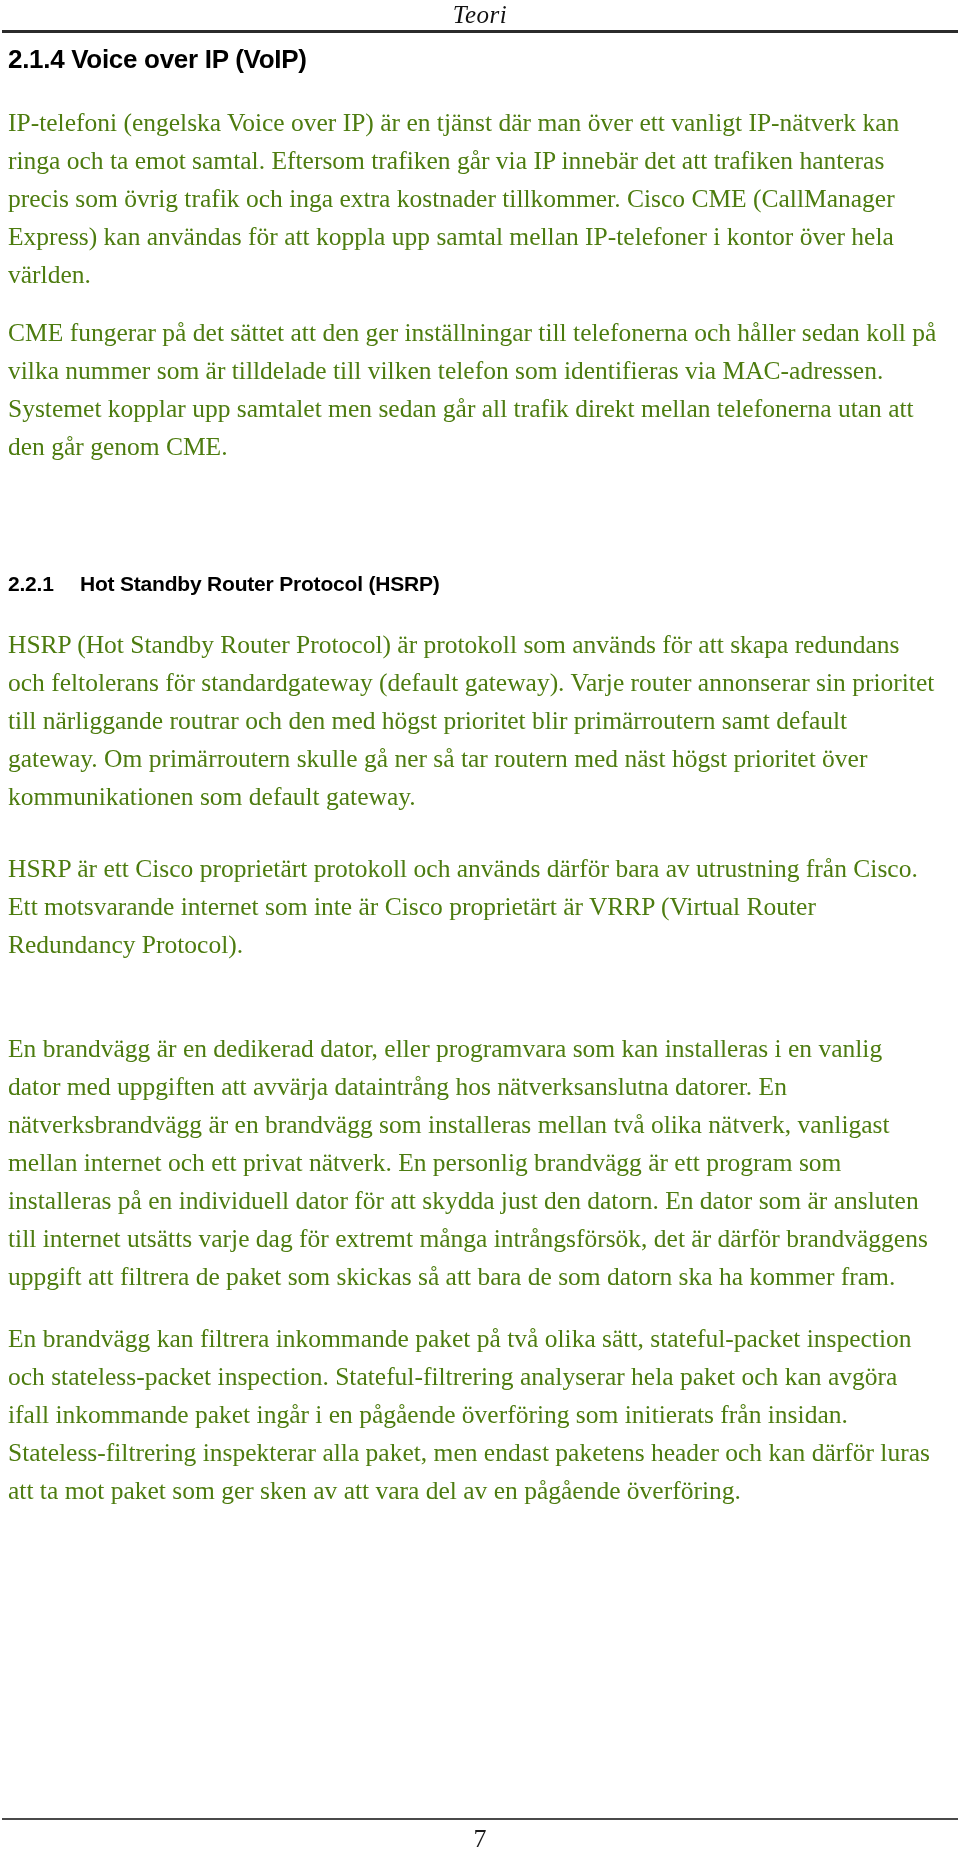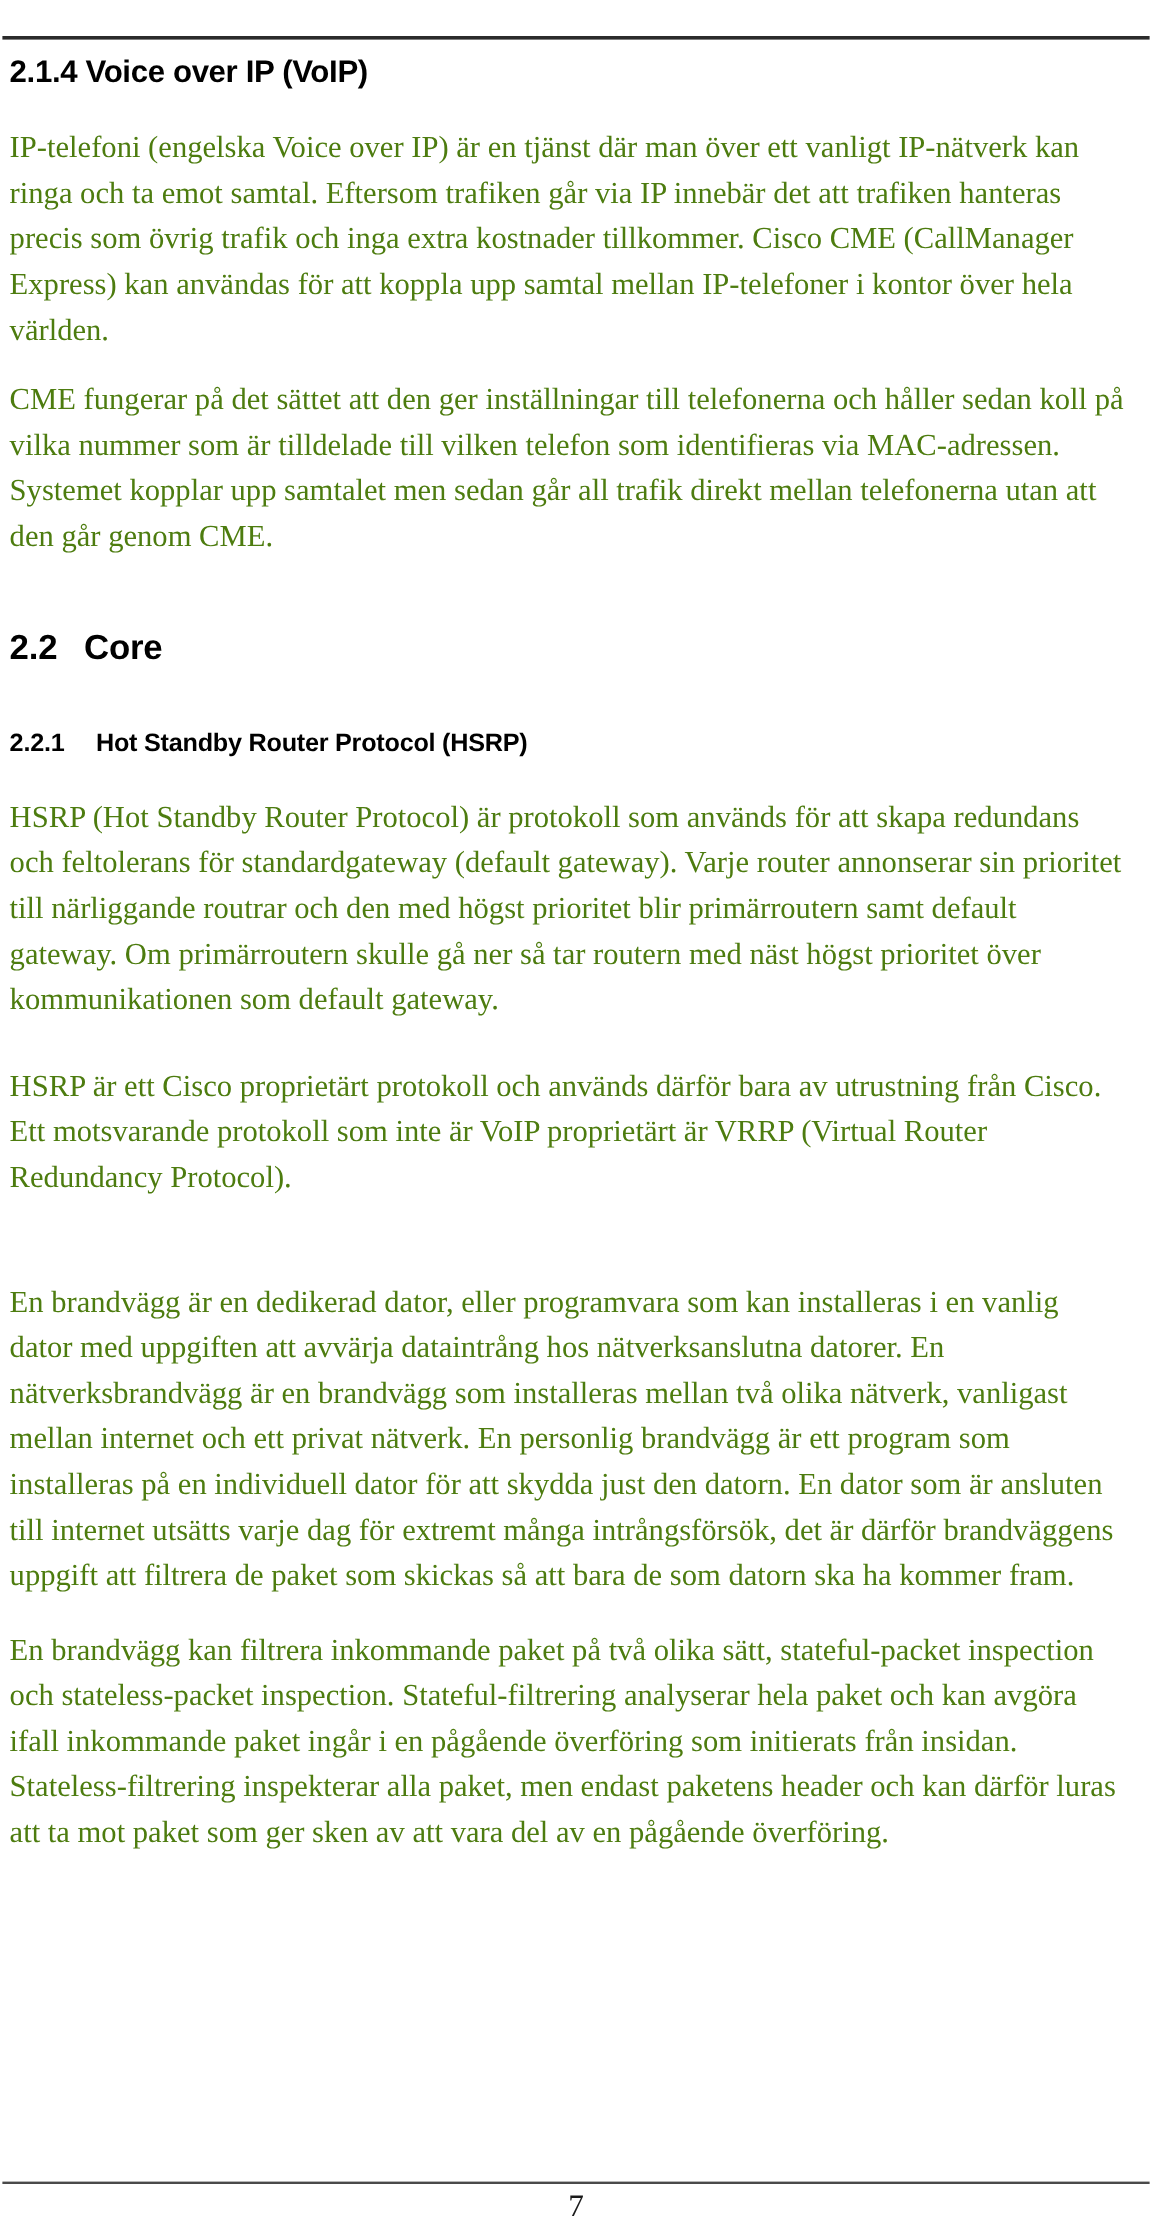--- a/index.html
+++ b/index.html
@@ -134,53 +134,53 @@
     font-size: 26px;
     line-height: 34px;
     color: #1a1a1a;
   }
 </style>
 </head>
 <body>
 
 <div class="page">
 
+  <div class="page-header">
+    <span class="header-title">Teori</span>
+  </div>
   <div class="header-rule"></div>
 
   <div class="content">
 
     <h1 class="sec-1">2.1.4 Voice over IP (VoIP)</h1>
 
     <div class="sp-26"></div>
 
     <p class="body">IP-telefoni (engelska Voice over IP) är en tjänst där man över ett vanligt IP-nätverk kan ringa och ta emot samtal. Eftersom trafiken går via IP innebär det att trafiken hanteras precis som övrig trafik och inga extra kostnader tillkommer. Cisco CME (CallManager Express) kan användas för att koppla upp samtal mellan IP-telefoner i kontor över hela världen.</p>
 
     <div class="sp-20"></div>
 
     <p class="body">CME fungerar på det sättet att den ger inställningar till telefonerna och håller sedan koll på vilka nummer som är tilldelade till vilken telefon som identifieras via MAC-adressen. Systemet kopplar upp samtalet men sedan går all trafik direkt mellan telefonerna utan att den går genom CME.</p>
 
     <div class="sp-56"></div>
 
-    <h2 class="sec-2">
-      <span class="num">2.2</span><span>Core</span>
-    </h2>
 
     <div class="sp-46"></div>
 
     <h3 class="sec-3">
       <span class="num">2.2.1</span><span>Hot Standby Router Protocol (HSRP)</span>
     </h3>
 
     <div class="sp-26"></div>
 
     <p class="body">HSRP (Hot Standby Router Protocol) är protokoll som används för att skapa redundans och feltolerans för standardgateway (default gateway). Varje router annonserar sin prioritet till närliggande routrar och den med högst prioritet blir primärroutern samt default gateway. Om primärroutern skulle gå ner så tar routern med näst högst prioritet över kommunikationen som default gateway.</p>
 
     <div class="sp-34"></div>
 
-    <p class="body">HSRP är ett Cisco proprietärt protokoll och används därför bara av utrustning från Cisco. Ett motsvarande protokoll som inte är VoIP proprietärt är VRRP (Virtual Router Redundancy Protocol).</p>
+    <p class="body">HSRP är ett Cisco proprietärt protokoll och används därför bara av utrustning från Cisco. Ett motsvarande internet som inte är Cisco proprietärt är VRRP (Virtual Router Redundancy Protocol).</p>
 
     <div class="sp-40"></div>
 
 
     <div class="sp-26"></div>
 
     <p class="body">En brandvägg är en dedikerad dator, eller programvara som kan installeras i en vanlig dator med uppgiften att avvärja dataintrång hos nätverksanslutna datorer. En nätverksbrandvägg är en brandvägg som installeras mellan två olika nätverk, vanligast mellan internet och ett privat nätverk. En personlig brandvägg är ett program som installeras på en individuell dator för att skydda just den datorn. En dator som är ansluten till internet utsätts varje dag för extremt många intrångsförsök, det är därför brandväggens uppgift att filtrera de paket som skickas så att bara de som datorn ska ha kommer fram.</p>
 
     <div class="sp-12"></div>
 

